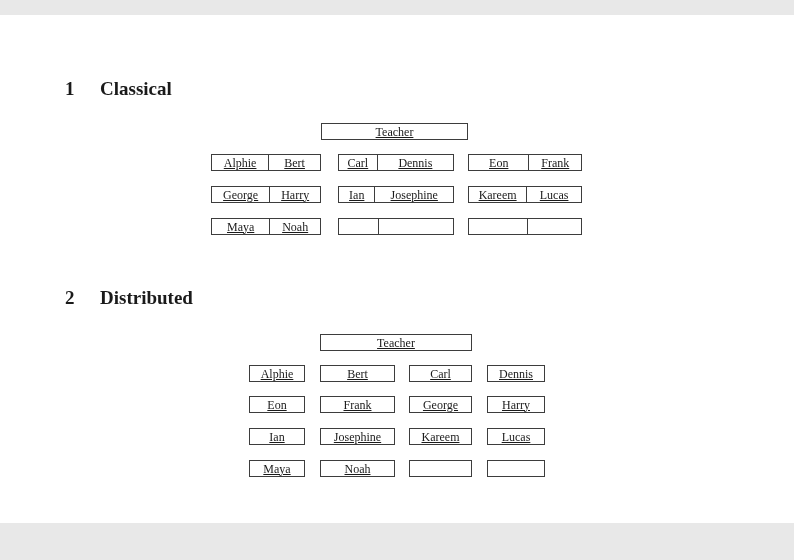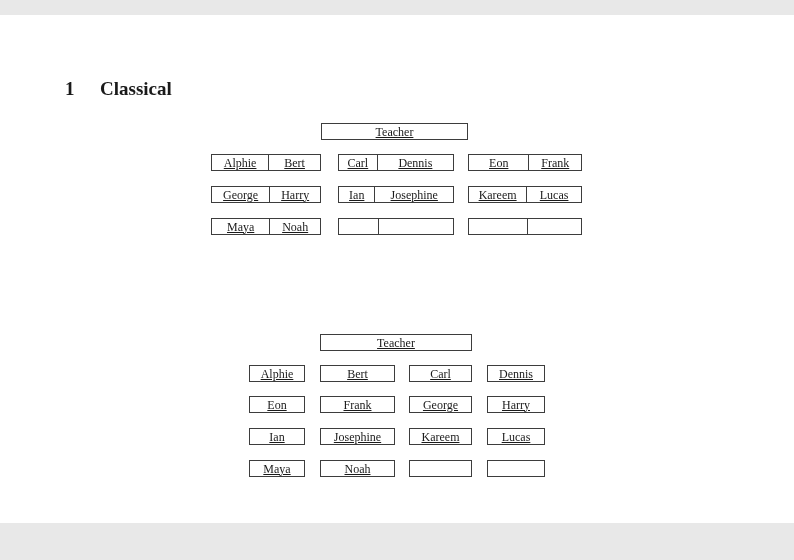--- a/index.html
+++ b/index.html
@@ -99,20 +99,23 @@
   </div>
   <div class="box pair" style="left:338px;top:203px;width:116px">
     <span class="cell l" style="width:35%"></span>
     <span class="cell r"></span>
   </div>
   <div class="box pair" style="left:468px;top:203px;width:114px">
     <span class="cell l" style="width:53%"></span>
     <span class="cell r"></span>
   </div>
 
+  <div class="sec" style="top:273px">
+    <span class="num">2</span><span>Distributed</span>
+  </div>
 
   <div class="box" style="left:320px;top:319px;width:152px">
     <span>Teacher</span>
   </div>
 
   <div class="box" style="left:249px;top:350px;width:56px">Alphie</div>
   <div class="box" style="left:320px;top:350px;width:75px">Bert</div>
   <div class="box" style="left:409px;top:350px;width:63px">Carl</div>
   <div class="box" style="left:487px;top:350px;width:58px">Dennis</div>
 

